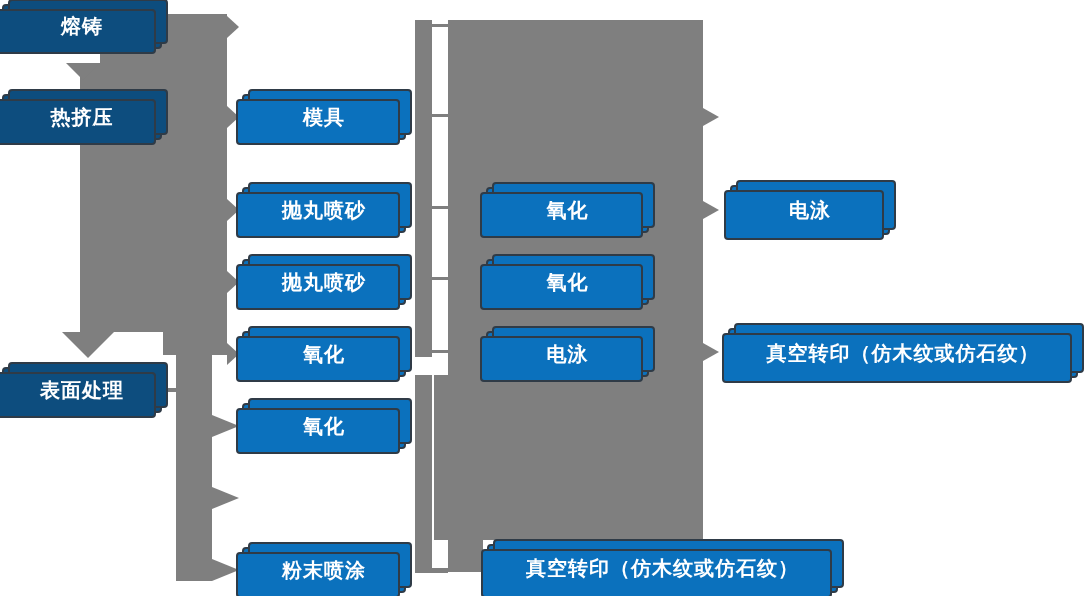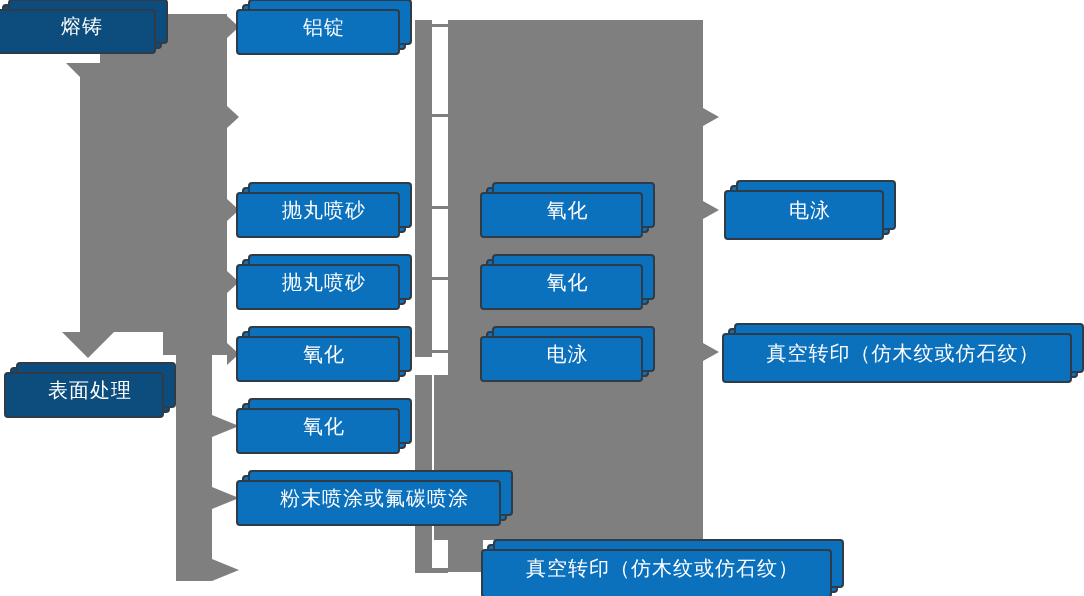--- a/index.html
+++ b/index.html
@@ -20,21 +20,21 @@
   .tri-right-long{border-top:11px solid transparent;border-bottom:11px solid transparent;border-left:27px solid var(--connector,#7f7f7f);}
   .tri-right-block{border-top:9px solid transparent;border-bottom:9px solid transparent;border-left:16px solid var(--connector,#7f7f7f);}
   
   .node{
     position:absolute;z-index:2;
     display:flex;align-items:center;justify-content:center;
     background-color:var(--process-fill,#0b71bd);
     border:2px solid var(--box-border,#2f3b47);
     border-radius:4px;
     color:var(--box-text,#fff);
-    font-size:20px;font-weight:normal;letter-spacing:1px;
+    font-size:20px;font-weight:bold;letter-spacing:1px;
     box-sizing:border-box;
     white-space:nowrap;
   }
   .node::before,.node::after{
     content:"";position:absolute;z-index:-1;
     top:-2px;left:-2px;right:-2px;bottom:-2px;
     background-color:inherit;
     border:2px solid var(--box-border,#2f3b47);
     border-radius:4px;
   }
@@ -76,28 +76,29 @@
   <div class="gray" style="left:432px;top:350px;width:16px;height:3px"></div>
 
   <div class="gray" style="left:448px;top:20px;width:255px;height:520px"></div>
   <div class="gray" style="left:448px;top:540px;width:35px;height:32px"></div>
 
   <div class="tri tri-right-block" style="left:703px;top:108px"></div>
   <div class="tri tri-right-block" style="left:703px;top:201px"></div>
   <div class="tri tri-right-block" style="left:703px;top:343px"></div>
 
   <div class="node dark" style="left:2px;top:4px;width:160px;height:45px">熔铸</div>
-  <div class="node dark" style="left:10px;top:367px;width:160px;height:46px">表面处理</div>
+  <div class="node dark" style="left:2px;top:94px;width:160px;height:46px">热挤压</div>
+  <div class="node dark" style="left:2px;top:367px;width:160px;height:46px">表面处理</div>
 
-  <div class="node" style="left:242px;top:4px;width:164px;height:46px">铝锭</div>
+  <div class="node" style="left:242px;top:94px;width:164px;height:46px">模具</div>
   <div class="node" style="left:242px;top:187px;width:164px;height:46px">抛丸喷砂</div>
   <div class="node" style="left:242px;top:259px;width:164px;height:46px">抛丸喷砂</div>
   <div class="node" style="left:242px;top:331px;width:164px;height:46px">氧化</div>
   <div class="node" style="left:242px;top:403px;width:164px;height:46px">氧化</div>
-  <div class="node" style="left:242px;top:475px;width:265px;height:46px">粉末喷涂或氟碳喷涂</div>
+  <div class="node" style="left:242px;top:547px;width:164px;height:46px">粉末喷涂</div>
 
   <div class="node" style="left:486px;top:187px;width:163px;height:46px">氧化</div>
   <div class="node" style="left:486px;top:259px;width:163px;height:46px">氧化</div>
   <div class="node" style="left:486px;top:331px;width:163px;height:46px">电泳</div>
   <div class="node" style="left:487px;top:544px;width:351px;height:49px">真空转印（仿木纹或仿石纹）</div>
 
   <div class="node" style="left:730px;top:185px;width:160px;height:50px">电泳</div>
   <div class="node" style="left:728px;top:328px;width:350px;height:50px">真空转印（仿木纹或仿石纹）</div>
 
 </div>

